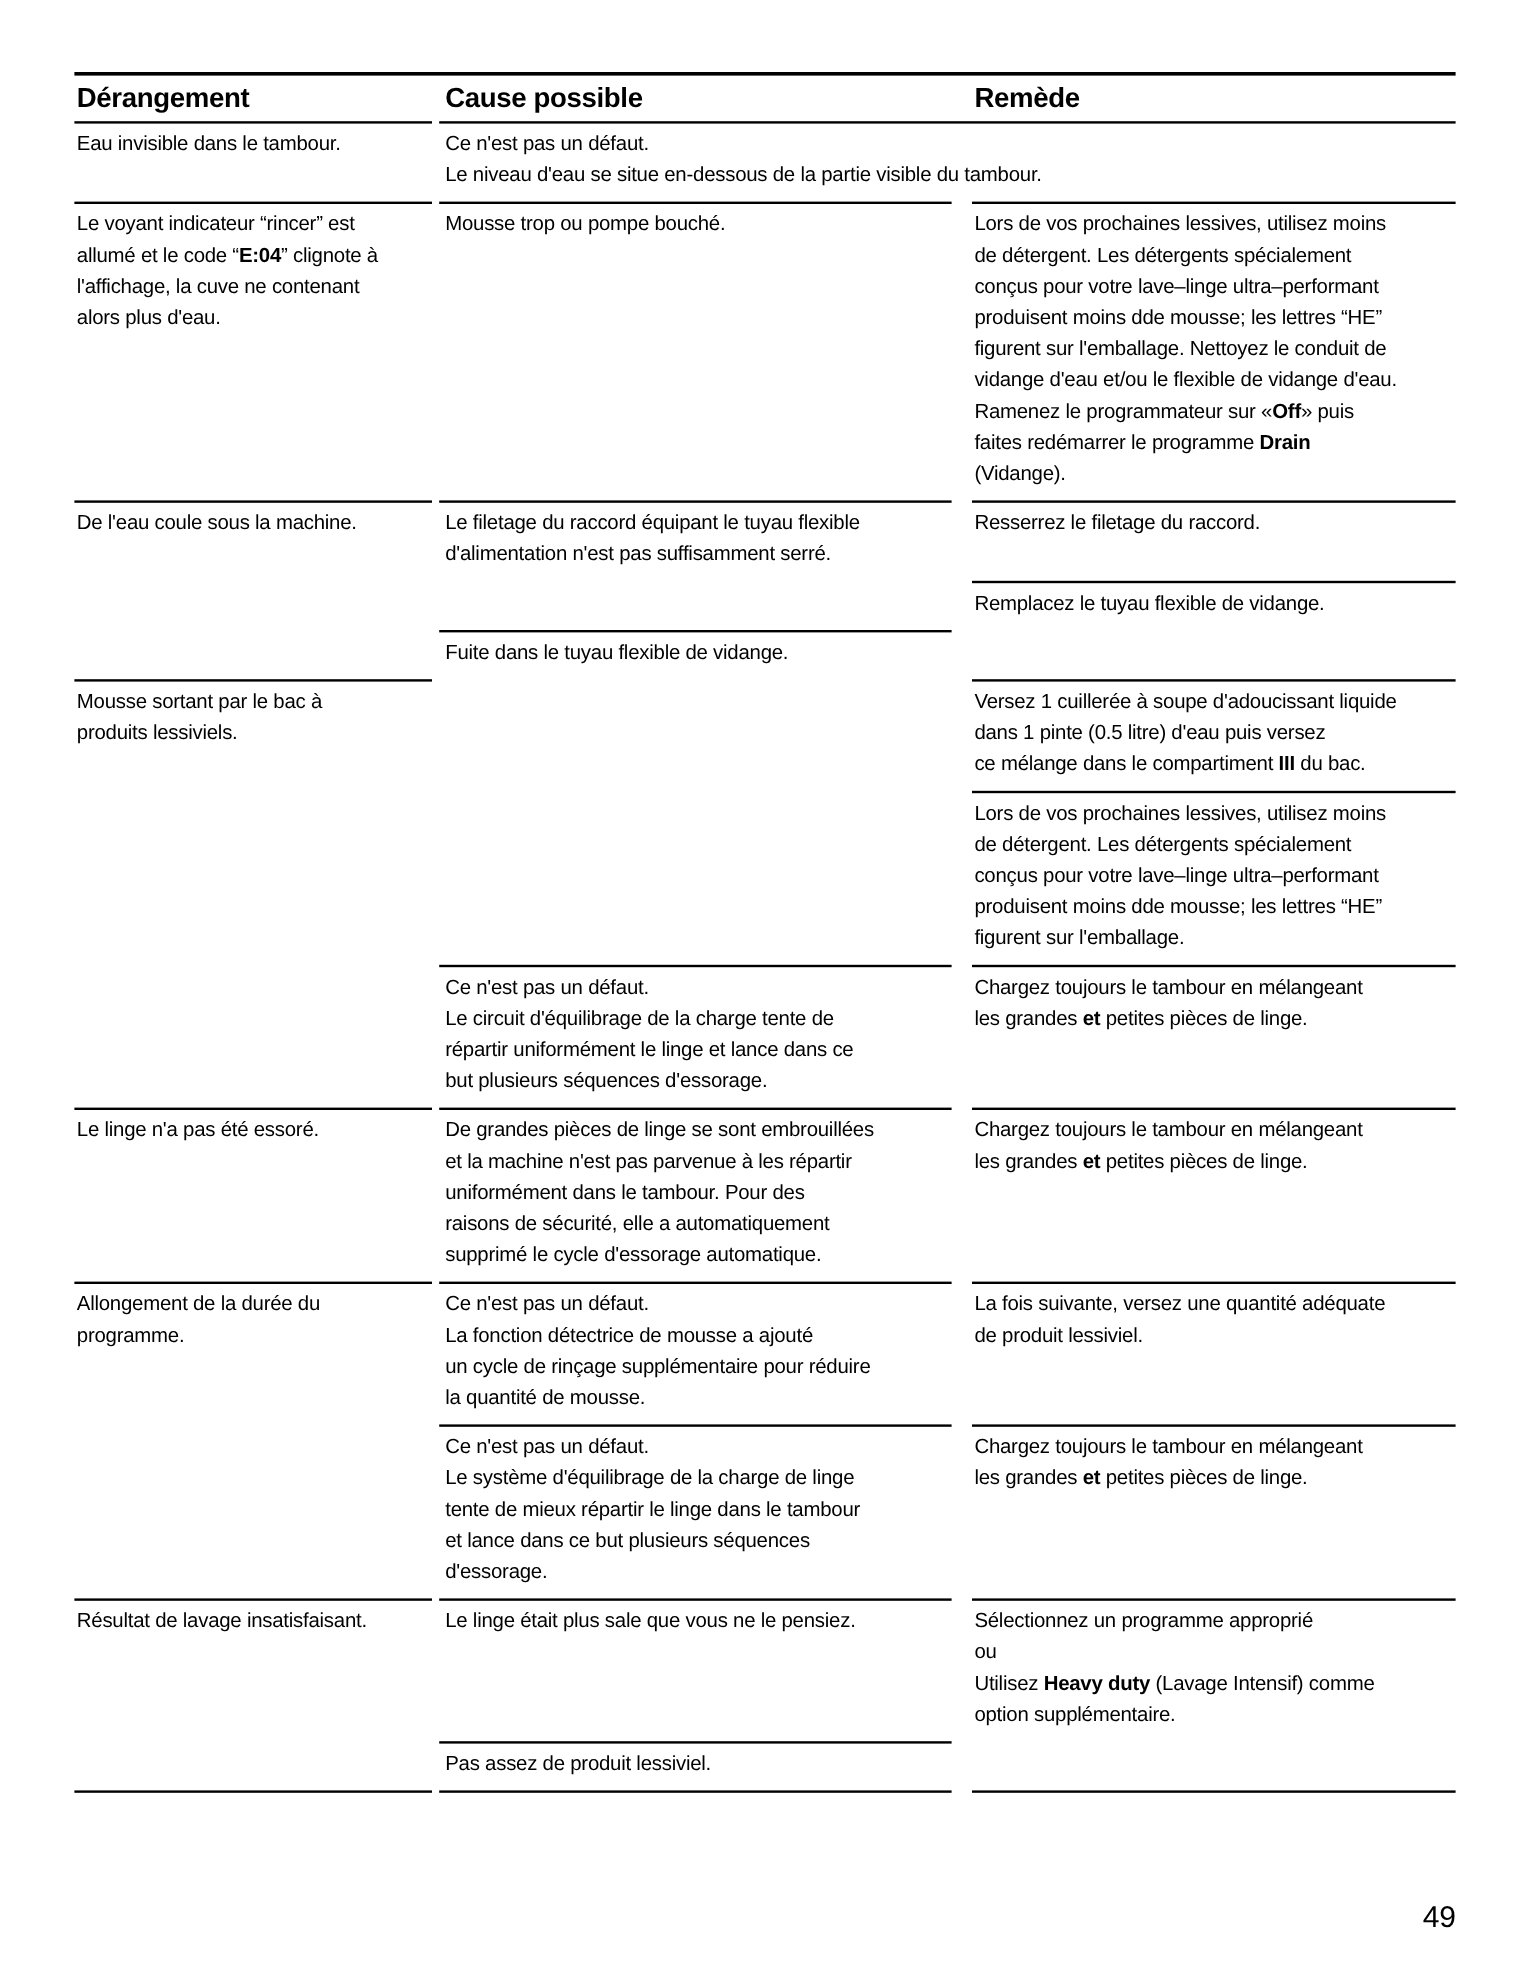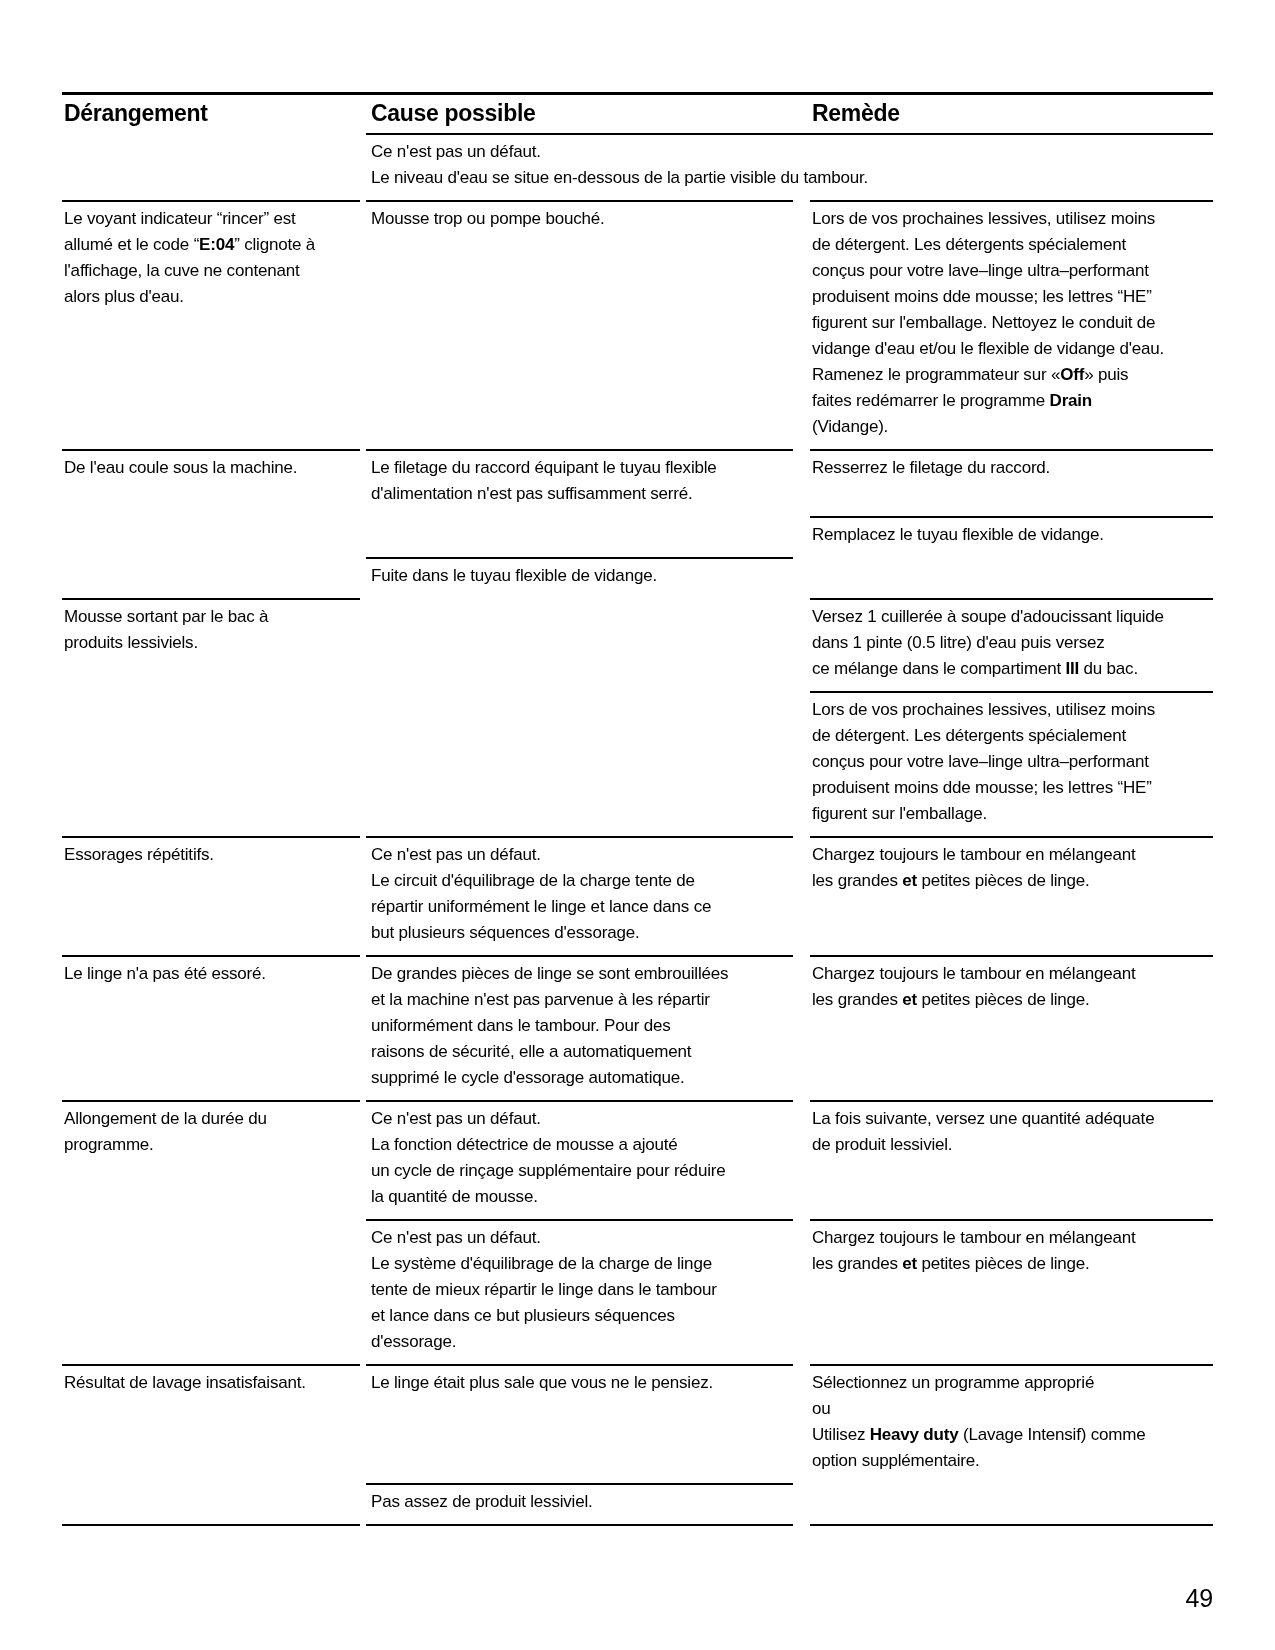--- a/index.html
+++ b/index.html
@@ -8,21 +8,20 @@
     background: #ffffff;
     color: #000;
     font-family: "Liberation Sans", sans-serif;
     position: relative;
     overflow: hidden;
   }
   .table {
     position: absolute;
     left: 62px; top: 60px;
     width: 1151px;
-    margin-top: 32px;
   }
   .toprule { height: 3px; background: #000; }
   .grid {
     display: grid;
     grid-template-columns: 298px 6px 427px 17px 403px;
   }
   .h {
     font-weight: bold;
     font-size: 23px;
     line-height: 28px;
@@ -61,20 +60,21 @@
 
   <div class="toprule"></div>
 
   <div class="grid">
     <div class="h h1">Dérangement</div>
     <div class="h h2">Cause possible</div>
     <div class="h h3">Remède</div>
   </div>
 
   <div class="grid">
+    <div class="cell c1 bt">Eau invisible dans le tambour.</div>
     <div class="cell c23 bt">Ce n'est pas un défaut.
 Le niveau d'eau se situe en-dessous de la partie visible du tambour.</div>
   </div>
 
   <div class="grid">
     <div class="cell c1 bt">Le voyant indicateur “rincer” est
 allumé et le code “<b>E:04</b>” clignote à
 l'affichage, la cuve ne contenant
 alors plus d'eau.</div>
     <div class="cell c2 bt">Mousse trop ou pompe bouché.</div>
@@ -105,21 +105,20 @@
 dans 1 pinte (0.5 litre) d'eau puis versez
 ce mélange dans le compartiment <b>III</b> du bac.</div>
     <div class="cell c3 bt">Lors de vos prochaines lessives, utilisez moins
 de détergent.  Les détergents spécialement
 conçus pour votre lave–linge ultra–performant
 produisent moins dde mousse; les lettres “HE”
 figurent sur l'emballage.</div>
   </div>
 
   <div class="grid">
-    <div class="cell c1 bt">Essorages répétitifs.</div>
     <div class="cell c2 bt">Ce n'est pas un défaut.
 Le circuit d'équilibrage de la charge tente de
 répartir uniformément le linge et lance dans ce
 but plusieurs séquences d'essorage.</div>
     <div class="cell c3 bt">Chargez toujours le tambour en mélangeant
 les grandes <b>et</b> petites pièces de linge.</div>
   </div>
 
   <div class="grid">
     <div class="cell c1 bt">Le linge n'a pas été essoré.</div>

